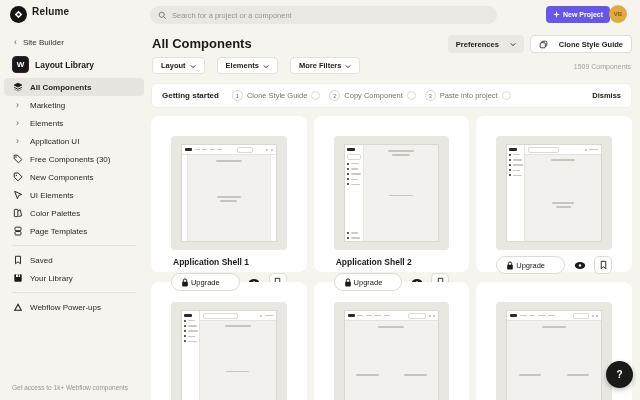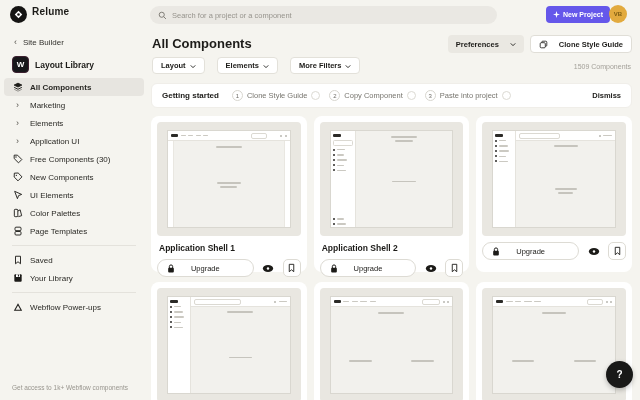--- a/index.html
+++ b/index.html
@@ -48,21 +48,21 @@
   .gs{position:absolute;left:1px;right:8px;top:53px;height:25px;background:#fff;border-radius:6px;display:flex;align-items:center;gap:9px;padding:0 10px;box-sizing:border-box;border:1px solid #f0eee9}
   .gs-title{font-size:8px;font-weight:700;margin-right:4px}
   .gs-step{display:flex;align-items:center;gap:4px}
   .gs-num{width:11px;height:11px;border-radius:50%;border:1px solid #d8d6cf;font-size:6px;color:#6e6c66;display:flex;align-items:center;justify-content:center;box-sizing:border-box}
   .gs-lbl{font-size:7.5px;color:#77756e}
   .gs-check{width:9px;height:9px;border-radius:50%;border:1px solid #dcdad3;box-sizing:border-box;cursor:pointer}
   .gs-dismiss{margin-left:auto;font-size:7.5px;font-weight:700;cursor:pointer}
 
   
   .grid{position:absolute;left:1px;right:8px;top:86px;display:grid;grid-template-columns:repeat(3,1fr);gap:10px 7px}
-  .card{background:#fff;border-radius:8px;padding:6px;height:156px;box-sizing:border-box}
+  .card{background:#fff;border-radius:8px;padding:20px;height:156px;box-sizing:border-box}
   .thumb{position:relative;height:114px;background:#e9e7e1;border-radius:4px;overflow:hidden;cursor:pointer}
   .card-title{margin-top:7px;font-size:8.5px;font-weight:600;padding-left:2px}
   .card-actions{margin-top:6px;display:flex;gap:5px;align-items:center}
   .upgrade{position:relative;flex:1;height:18px;border:1px solid #dddbd4;border-radius:9px;background:#fff;display:flex;align-items:center;justify-content:center;font-size:7.5px;font-weight:500;cursor:pointer;font-family:inherit;color:#1c1b18}
   .upgrade .lock{position:absolute;left:8px;top:3px}
   .icon-btn{width:19px;height:18px;display:flex;align-items:center;justify-content:center;background:none;border:none;cursor:pointer;padding:0}
   .icon-btn.boxed{border:1px solid #dddbd4;border-radius:5px;background:#fff;width:18px}
 
   
   .wf{position:absolute;inset:8px 10px 8px 10px;background:#fff;border:1px solid #d9d7d0;display:flex;flex-direction:column;overflow:hidden}

